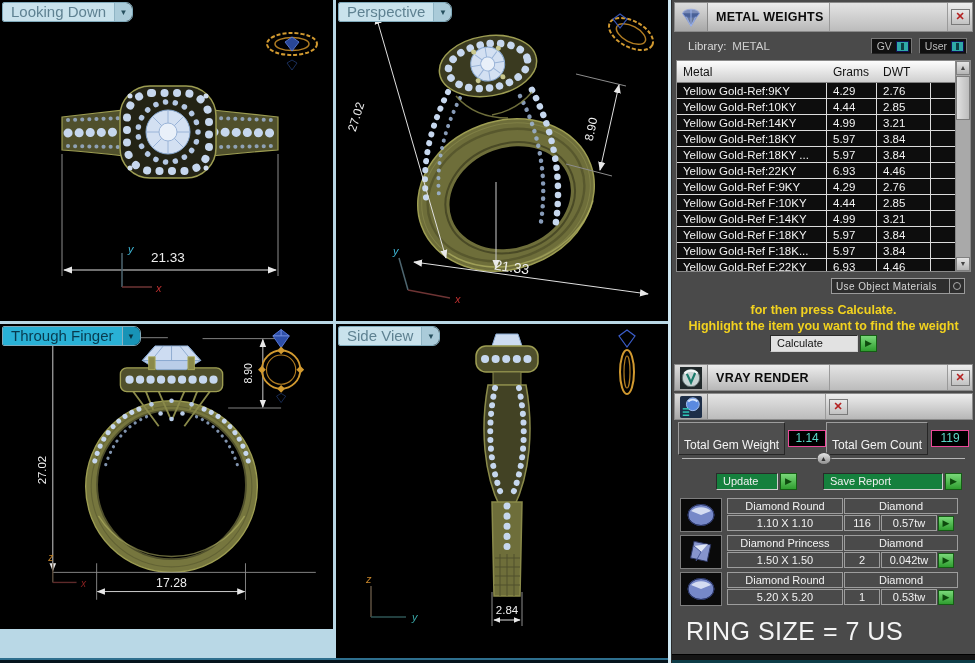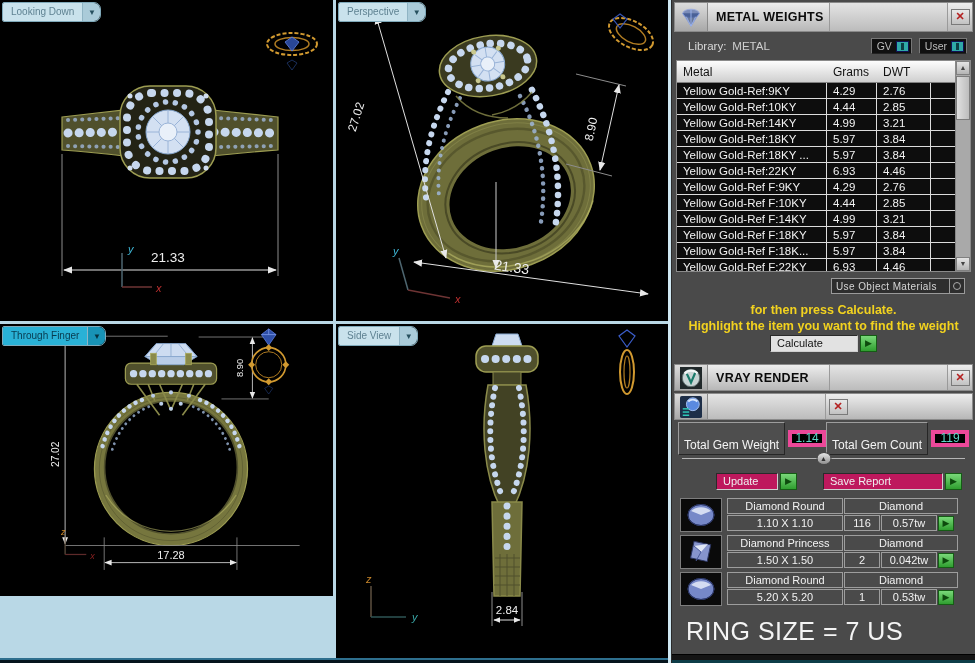--- a/index.html
+++ b/index.html
@@ -3,26 +3,26 @@
 <meta charset="utf-8">
 <style>
 *{margin:0;padding:0;box-sizing:border-box}
 html,body{width:975px;height:663px;overflow:hidden;background:#05141c}
 body{font-family:"Liberation Sans",sans-serif}
 .screen{position:relative;width:975px;height:663px;background:#b9d8e6}
 
 .viewport{position:absolute;background:#000;overflow:hidden}
 #vp-td{left:0;top:0;width:333px;height:321px}
 #vp-persp{left:336px;top:0;width:332px;height:321px}
-#vp-tf{left:0;top:324px;width:333px;height:272px}
+#vp-tf{left:0;top:324px;width:333px;height:305px}
 #vp-sv{left:336px;top:324px;width:332px;height:334px}
 .vp-art{position:absolute;inset:0;width:100%;height:100%}
 .vp-tab{position:absolute;top:2px;left:2px;display:flex;align-items:center;height:20px;
   border-radius:2px 7px 7px 2px;overflow:hidden;z-index:5;border:1px solid #7fa9ba;cursor:default}
-.vp-tab .lbl{padding:0 8px 2px 8px;font-size:10px;background:#c9e2ec;color:#5f8292;height:100%;display:flex;align-items:center}
+.vp-tab .lbl{padding:0 8px 2px 8px;font-size:15px;background:#c9e2ec;color:#5f8292;height:100%;display:flex;align-items:center}
 .vp-tab .dd{width:18px;height:100%;background:#aacbd9;color:#27505f;font-size:8px;display:flex;align-items:center;justify-content:center;border-left:1px solid #8fb4c4}
 .vp-tab.active .lbl{background:#29b1d6;color:#083a4e}
 .vp-tab.active .dd{background:#1893b6;color:#06313f}
 .bottom-strip{position:absolute;left:0;top:658px;width:670px;height:5px;background:#05141c;border-top:2px solid #2e6f8e}
 .right-line{position:absolute;left:668px;top:0;width:3px;height:663px;background:#cfe7f2}
 
 .panel{position:absolute;left:671px;top:0;width:304px;height:663px;background:#4a4a4a;display:flex;flex-direction:column;border-left:1px solid #2a2a2a}
 .hbar{display:flex;height:30px;margin:2px 2px 0 2px;border:1px solid #8a8a8a;background:linear-gradient(#ededed,#b7b7b7)}
 .hbar.slim{height:27px;margin-top:12px}
 .hbar.slim2{height:27px;margin-top:2px}
@@ -55,28 +55,28 @@
 
 .uom-row{display:flex;justify-content:flex-end;margin:6px 10px 0 0}
 .uom{display:flex;align-items:center;width:134px;height:16px;background:#2e2e2e;border:1px solid #9a9a9a;cursor:pointer}
 .uom .utext{flex:1;font-size:10px;color:#d6d6d6;padding-left:4px;letter-spacing:.4px;white-space:nowrap}
 .uom .ucirc{width:15px;height:100%;border-left:1px solid #9a9a9a;display:flex;align-items:center;justify-content:center}
 .uom .ucirc span{width:8px;height:8px;border:1px solid #aaa;border-radius:50%}
 .hint{margin-top:8px;text-align:center;font-weight:bold;font-size:12.5px;line-height:16px;color:#f2d21f}
 .btn-combo{display:flex;align-items:center;height:18px;cursor:pointer}
 .btn-combo .btxt{height:17px;display:flex;align-items:center;padding:0 6px;font-size:11px;border:1px solid;border-color:#2a2a2a #cfcfcf #cfcfcf #2a2a2a}
 .btn-combo .btxt.light{background:#e2e2e2;color:#111}
-.btn-combo .btxt.dark{background:#be185d;color:#efefef}
+.btn-combo .btxt.dark{background:#15803d;color:#efefef}
 .goarrow{width:17px;height:17px;margin-left:2px;background:linear-gradient(#79d879,#2f9e2f);border:1px solid #155c15;color:#0d4a0d;font-size:9px;display:flex;align-items:center;justify-content:center}
 .calc-row{display:flex;justify-content:center;}
 .calc-row .btxt{width:88px}
 
 .totals{display:flex;align-items:center;margin:8px 6px 0 6px;height:20px}
 .tlab{padding:15px 5px 2px 5px;font-size:12px;color:#f4f4f4;border:1px solid;border-color:#9d9d9d #262626 #262626 #9d9d9d;background:#4e4e4e;white-space:nowrap}
-.tval{margin-left:3px;width:44px;height:17px;background:#000;border:4px solid #ec4899;color:#5ad8c8;font-size:12px;display:flex;align-items:center;justify-content:center}
+.tval{margin-left:3px;width:44px;height:17px;background:#000;border:1px solid #ec4899;color:#5ad8c8;font-size:12px;display:flex;align-items:center;justify-content:center}
 .totals .gap{flex:1}
 .divider{position:relative;margin:4px 10px 0 10px;height:14px}
 .divider .line{position:absolute;left:0;right:0;top:6px;height:1px;background:#b5b5b5}
 .divider .knob{position:absolute;left:50%;top:0;transform:translateX(-50%);width:15px;height:13px;border-radius:50%;
   background:linear-gradient(#e8e8e8,#8f8f8f);border:1px solid #4a4a4a;color:#333;font-size:7px;text-align:center;line-height:12px;cursor:pointer}
 .btns-row{display:flex;margin-top:6px}
 .btns-row .u{margin-left:44px}
 .btns-row .s{margin-left:26px}
 .btns-row .s .btxt{width:120px}
 .btns-row .u .btxt{width:62px}

